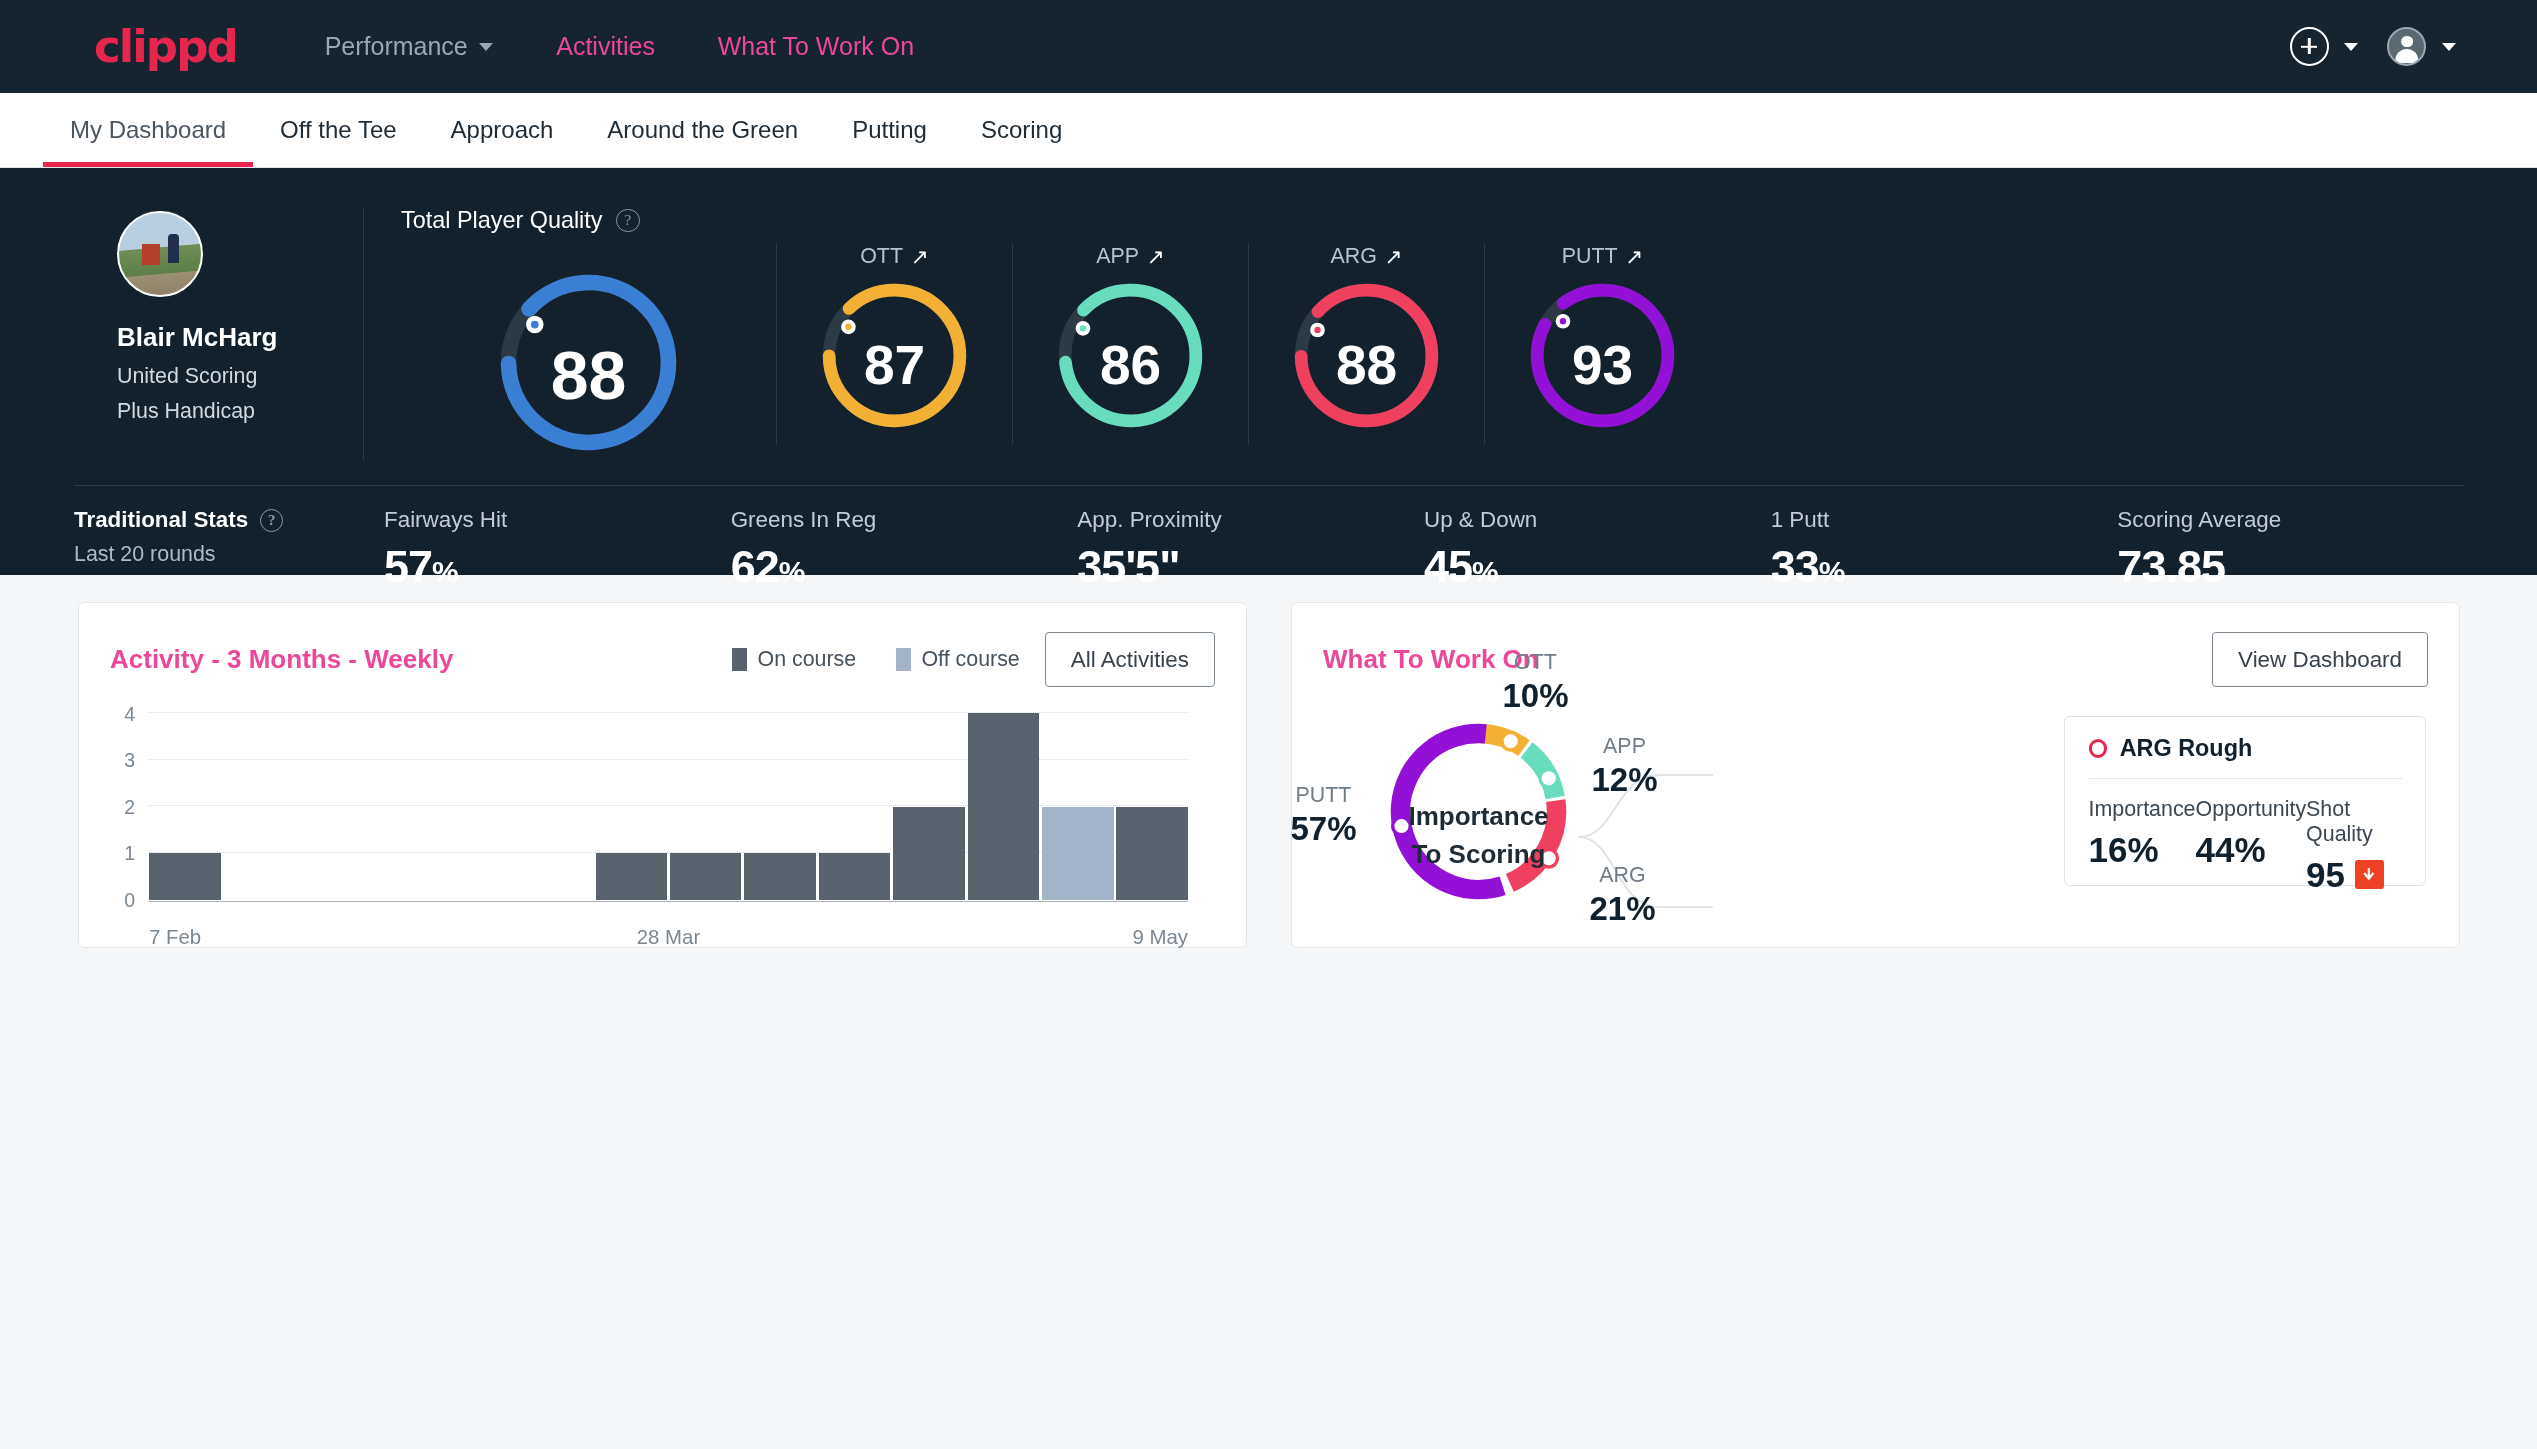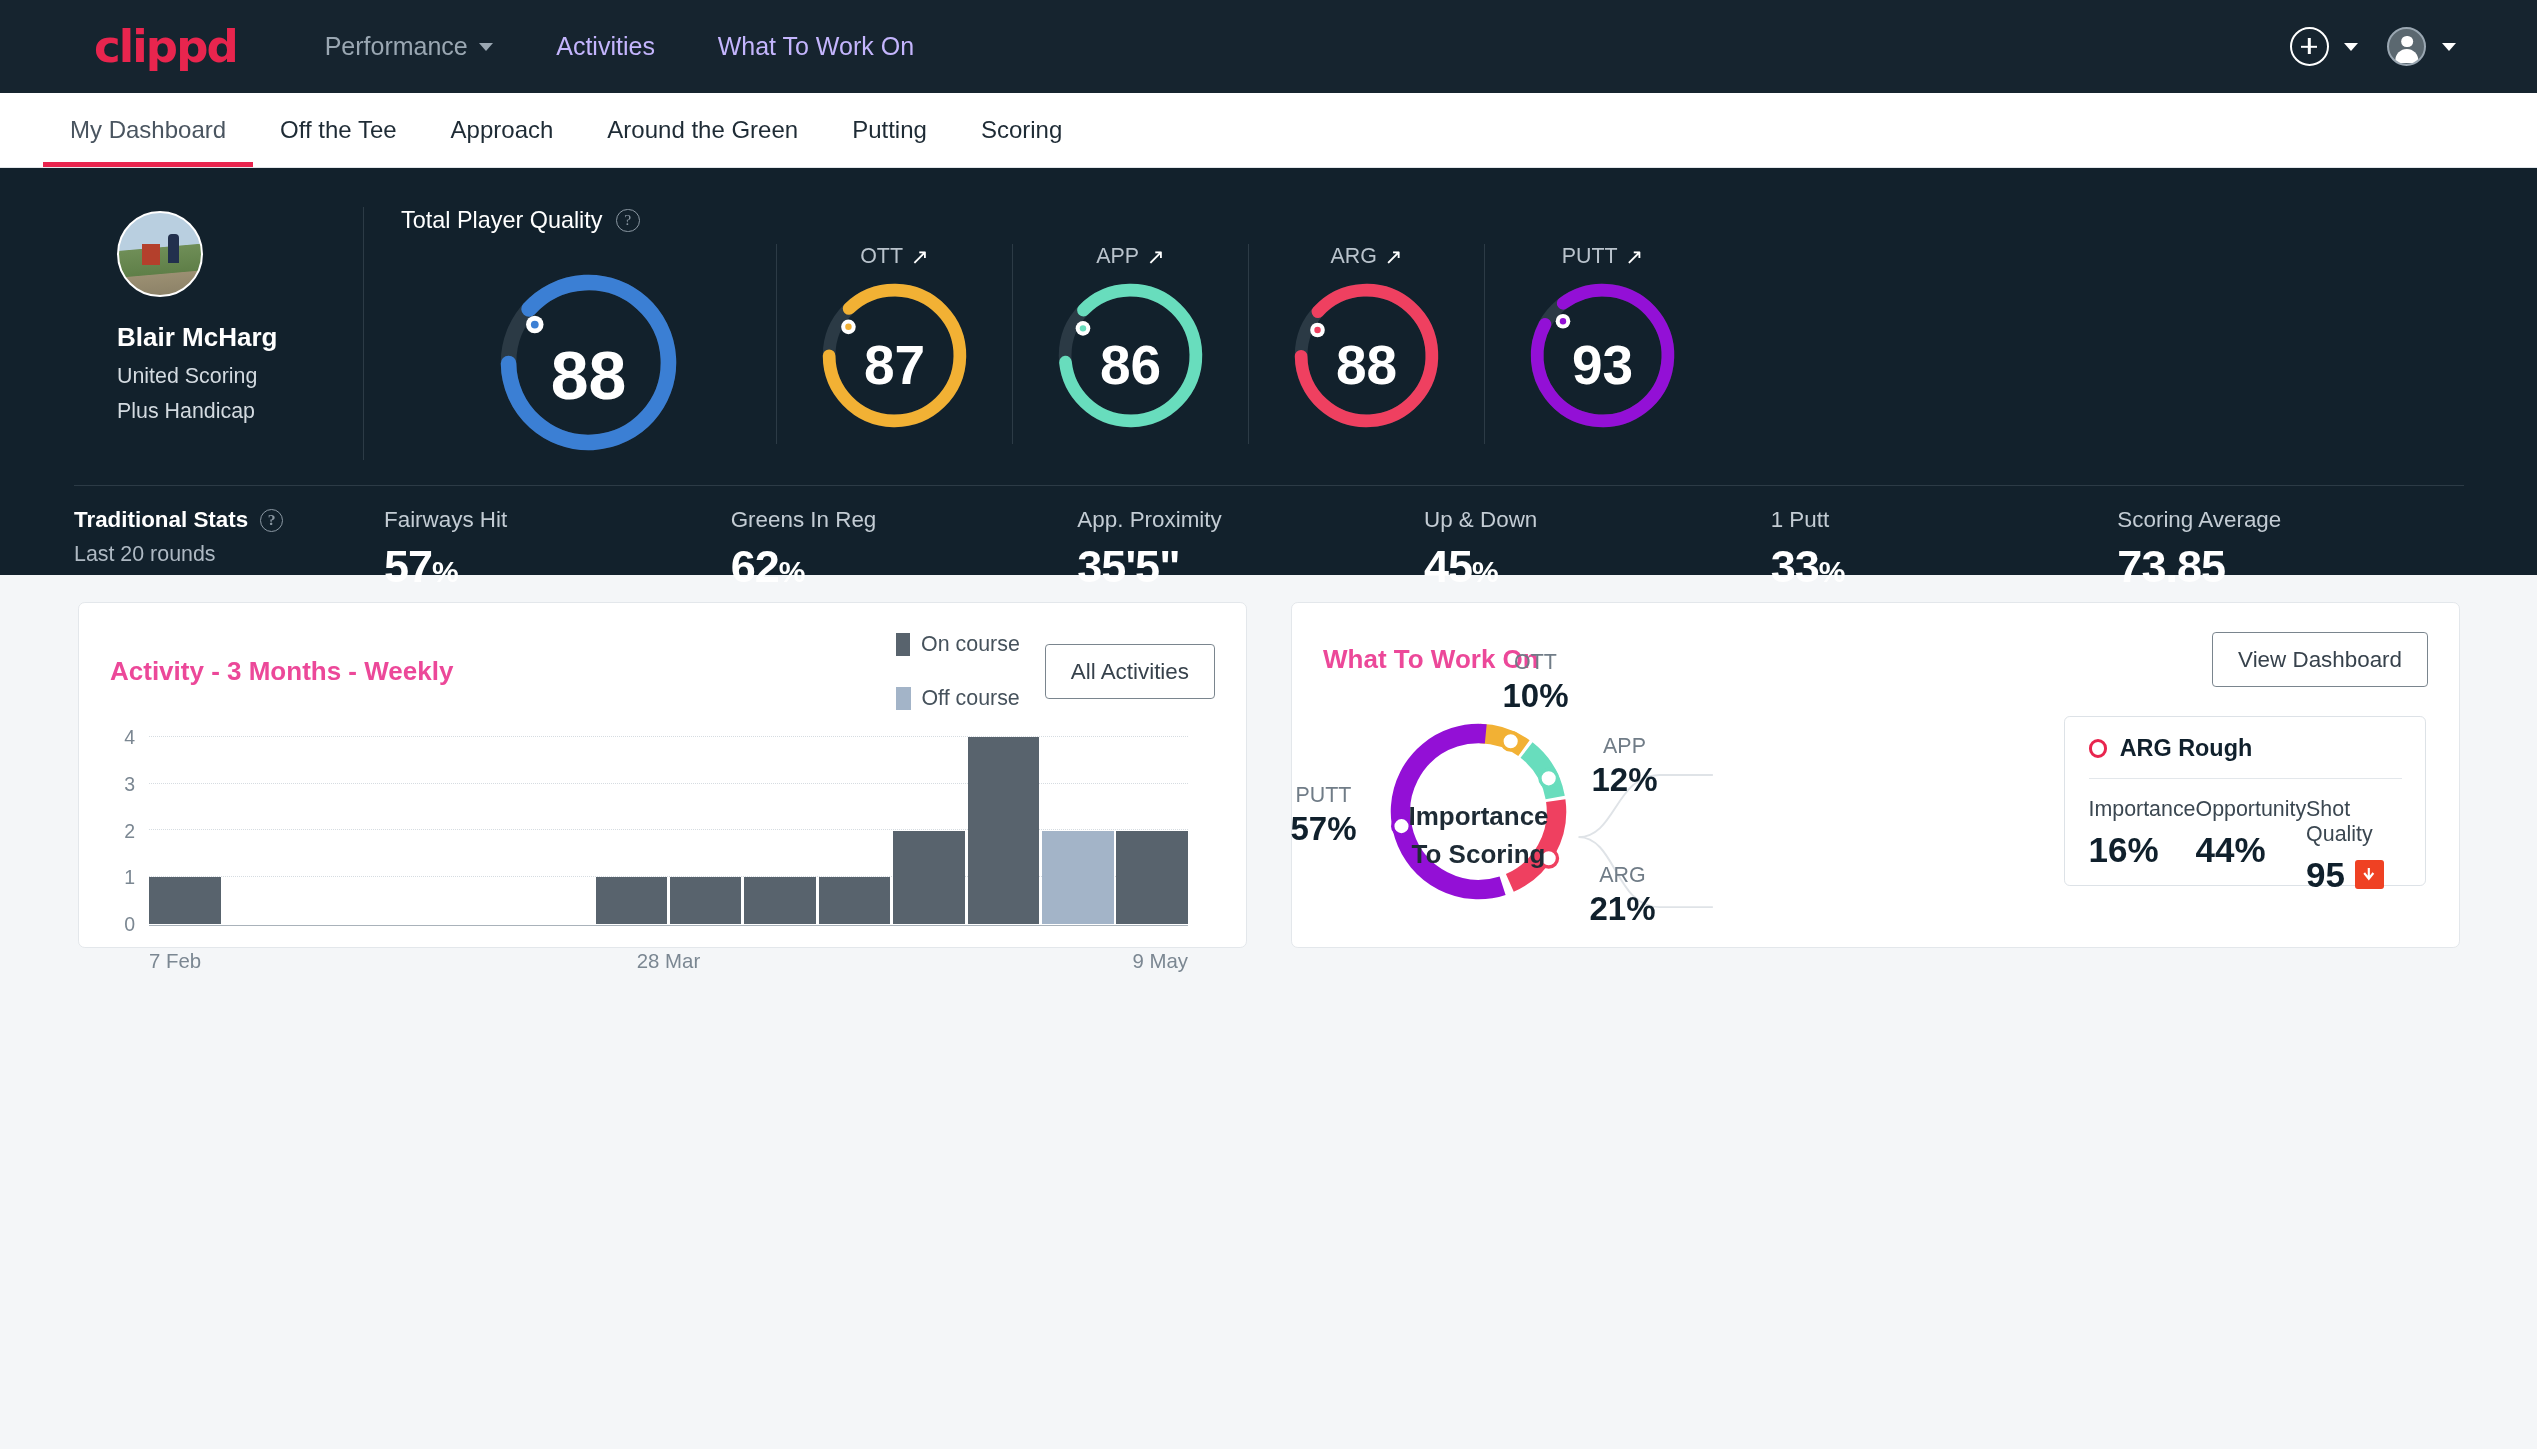--- a/index.html
+++ b/index.html
@@ -15,21 +15,21 @@
     height: 93px; background: #16242f;
     display: flex; align-items: center; padding: 0 43px;
   }
   .logo {
     font-size: 45px; font-weight: bold; color: #e8254e;
     letter-spacing: -1.9px; margin-left: 51px; margin-right: 84px;
     font-family: "DejaVu Sans", sans-serif;
   }
   .nav-links { display: flex; align-items: center; gap: 55px; }
   .nav-link {
-    font-size: 25px; color: #c4b5fd; cursor: pointer;
+    font-size: 25px; color: #ec4899; cursor: pointer;
     display: flex; align-items: center; gap: 11.7px; padding: 5.8px 3.9px;
   }
   .nav-link.muted { color: #9aa7b2; }
   .chev { display: inline-block; width: 0; height: 0;
     border-left: 7.8px solid transparent; border-right: 7.8px solid transparent;
     border-top: 8.8px solid currentColor; }
   .topnav-right { margin-left: auto; display: flex; align-items: center; gap: 29px; padding-right: 39px;}
   .icon-group { display: flex; align-items: center; gap: 15.6px; cursor: pointer; }
   .circ-icon {
     width: 39px; height: 39px; border-radius: 50%;
@@ -125,21 +125,21 @@
   .stat .val .unit { font-size: 30px; }
 
   
   .bottom { display: flex; gap: 44px; padding: 27px 78px 0 78px; }
   .card {
     background: #fff; border: 1px solid #e3e7eb; border-radius: 6.8px;
     flex: 1; padding: 29px 31px 0 31px; height: 346px; position: relative;
   }
   .card-head { display: flex; align-items: center; }
   .card-title { font-size: 26px; font-weight: bold; color: #ec4899; }
-  .legend { display: flex; align-items: flex-end; gap: 29px; margin-left: auto; margin-right: 25px; flex-direction: column; }
+  .legend { display: flex; align-items: flex-start; gap: 40px; margin-left: auto; margin-right: 25px; }
   .legend-item { display: flex; align-items: center; gap: 10.7px; font-size: 21.4px; color: #46525c; }
   .swatch { width: 14.6px; height: 22.4px; }
   .btn {
     border: 1px solid #7a858e; border-radius: 3.9px; background: #fff;
     padding: 13.6px 25px; font-size: 22.4px; color: #37424c; cursor: pointer;
     font-family: "Liberation Sans", sans-serif; white-space: nowrap;
   }
 
   
   .chart { position: relative; margin-top: 25px; height: 243px; }

